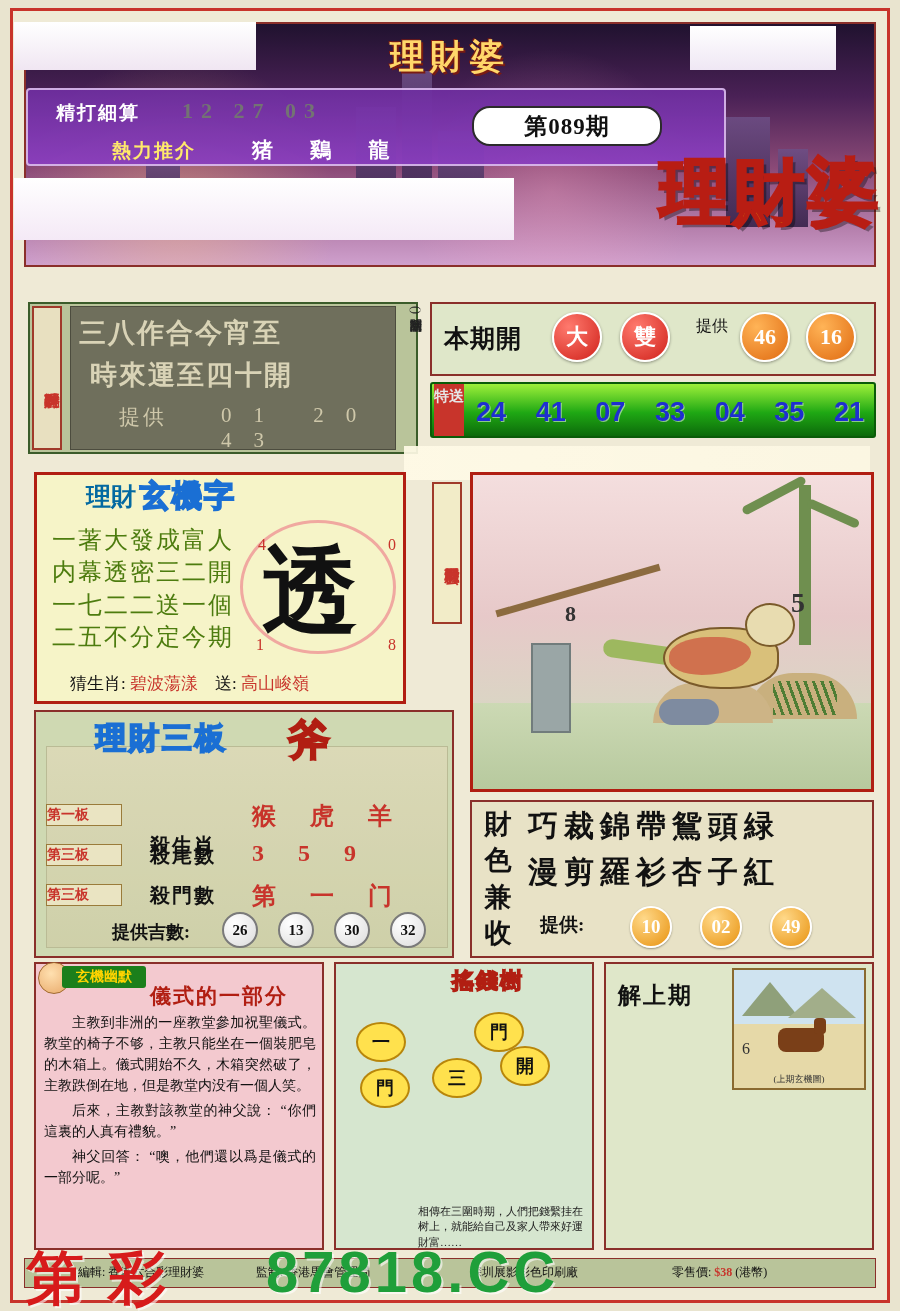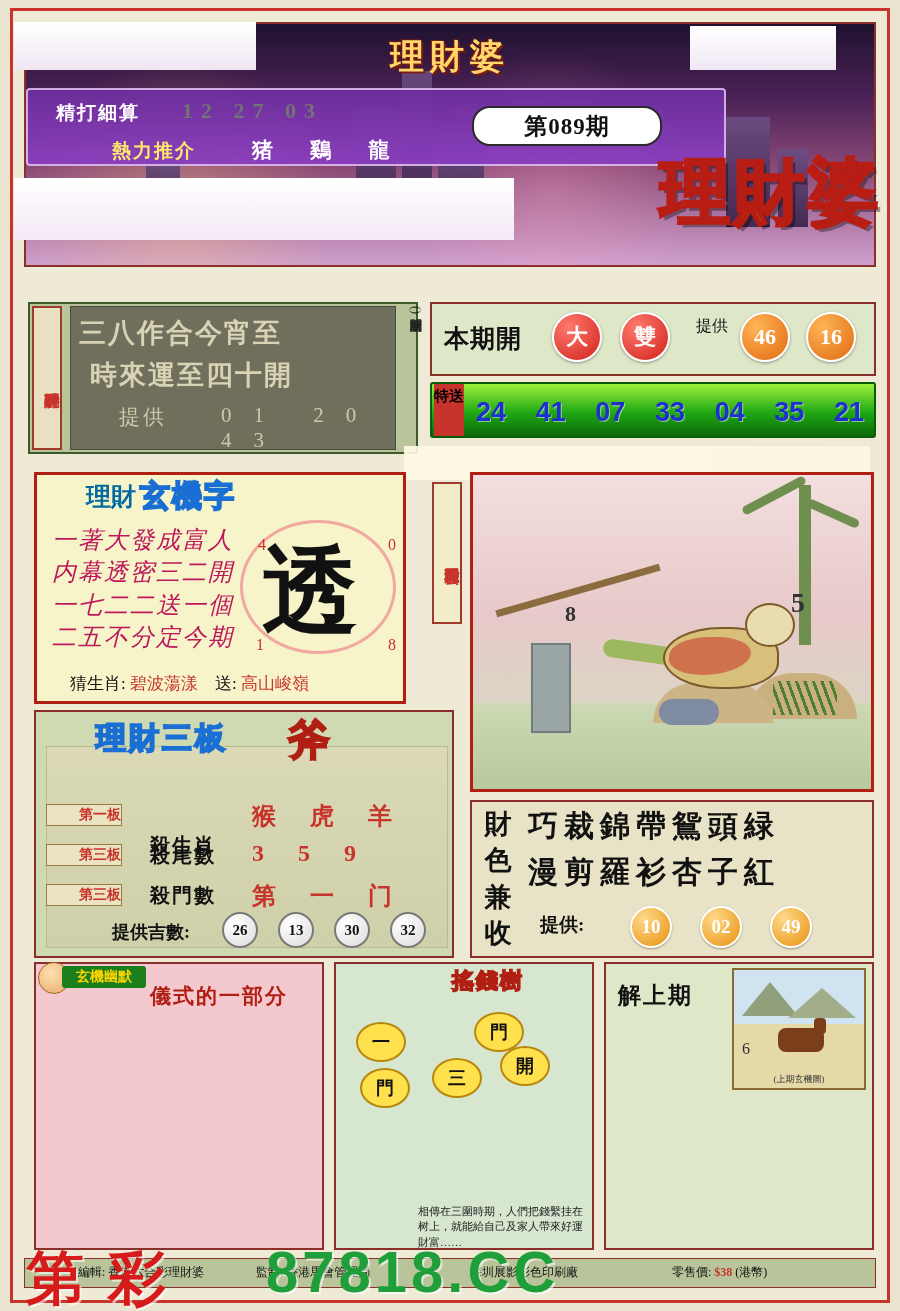--- a/index.html
+++ b/index.html
@@ -133,21 +133,21 @@
   .b4{left:806px;top:312px;}
   .tigong{position:absolute;left:690px;top:318px;font-size:16px;color:#111;line-height:1.05;width:44px;text-align:center;}
 
   .ts-bar{
     position:absolute;left:430px;top:382px;width:446px;height:56px;
     background:linear-gradient(180deg,#9ef03a,#1fa814 55%,#0c6a0a);
     border:2px solid #0a5c08;box-sizing:border-box;border-radius:3px;
   }
   .ts-tab{
     position:absolute;left:434px;top:384px;width:30px;height:52px;
-    background:#c8342b;color:#000000;font-size:15px;font-weight:bold;
+    background:#c8342b;color:#e5e5e5;font-size:15px;font-weight:bold;
     text-align:center;line-height:1.05;padding-top:5px;box-sizing:border-box;
   }
   .ts-nums{
     position:absolute;left:470px;top:392px;width:400px;height:40px;
     display:flex;align-items:center;justify-content:space-between;
     font-size:27px;font-weight:bold;color:#1e2fd0;
     font-family:"Liberation Sans", sans-serif;
     text-shadow:1px 1px 0 rgba(255,255,255,.5);
     padding:0 6px;box-sizing:border-box;
   }
@@ -160,21 +160,21 @@
   .xjz{
     position:absolute;left:34px;top:472px;width:372px;height:232px;
     background:#f6f4c8;border:3px solid #b11e12;box-sizing:border-box;
   }
   .xjz-head{position:absolute;left:86px;top:480px;font-size:25px;font-weight:bold;color:#0369a1;}
   .xjz-head2{
     position:absolute;left:140px;top:476px;font-size:30px;font-weight:bold;
     color:#ffd400;-webkit-text-stroke:2px #1a6fd4;letter-spacing:2px;
     font-family:"DejaVu Serif", serif;
   }
-  .xjz-lines{position:absolute;left:52px;top:524px;font-size:24px;color:#be185d;line-height:1.35;letter-spacing:2px;font-style:italic;}
+  .xjz-lines{position:absolute;left:52px;top:524px;font-size:24px;color:#4d7c0f;line-height:1.35;letter-spacing:2px;}
   .xjz-big{
     position:absolute;left:262px;top:528px;font-size:96px;font-weight:bold;color:#111;
     font-family:"DejaVu Serif", serif;
   }
   .xjz-ring{
     position:absolute;left:240px;top:520px;width:150px;height:128px;
     border:3px solid #f0a8a0;border-radius:50%;
   }
   .xjz-d{position:absolute;font-size:16px;color:#c8342b;}
   .xjz-d.d4{left:258px;top:536px;}
@@ -229,21 +229,21 @@
     color:#ffd400;-webkit-text-stroke:2px #1a6fd4;letter-spacing:3px;
     font-family:"DejaVu Serif", serif;
   }
   .sb-title2{
     position:absolute;left:288px;top:712px;font-size:42px;font-weight:bold;
     color:#ffd400;-webkit-text-stroke:2px #b11e12;
     font-family:"DejaVu Serif", serif;
   }
   .row-tag{
     position:absolute;width:76px;height:22px;background:#eae4c2;border:1px solid #9a7b3a;
-    color:#c8342b;font-size:14px;font-weight:bold;text-align:right;line-height:20px;
+    color:#c8342b;font-size:14px;font-weight:bold;text-align:left;line-height:20px;
     box-sizing:border-box;
   }
   .rt1{left:46px;top:804px;} .rt2{left:46px;top:844px;} .rt3{left:46px;top:884px;}
   .row-lbl{position:absolute;left:150px;font-size:20px;color:#111;font-weight:bold;letter-spacing:2px;}
   .rl1{top:832px;} .rl2{top:842px;} .rl3{top:882px;}
   .row-val{position:absolute;left:252px;font-size:24px;font-weight:bold;color:#c8342b;letter-spacing:14px;}
   .rv1{top:800px;} .rv2{top:840px;} .rv3{top:880px;}
   .jishu-lbl{position:absolute;left:112px;top:920px;font-size:18px;color:#111;font-weight:bold;}
   .jishu-balls{position:absolute;left:222px;top:912px;width:200px;height:32px;}
   .sball{
@@ -494,20 +494,25 @@
   <div class="cs-l2">漫剪羅衫杏子紅</div>
   <div class="cs-foot">提供:</div>
   <div class="oball ob1">10</div>
   <div class="oball ob2">02</div>
   <div class="oball ob3">49</div>
 
   <div class="hum"></div>
   <div class="hum-face"></div>
   <div class="hum-badge">玄機幽默</div>
   <div class="hum-title">儀式的一部分</div>
+  <div class="hum-body">
+    <p>主教到非洲的一座教堂參加祝聖儀式。教堂的椅子不够，主教只能坐在一個裝肥皂的木箱上。儀式開始不久，木箱突然破了，主教跌倒在地，但是教堂内没有一個人笑。</p>
+    <p>后來，主教對該教堂的神父說： “你們這裏的人真有禮貌。”</p>
+    <p>神父回答： “噢，他們還以爲是儀式的一部分呢。”</p>
+  </div>
 
   <div class="mt"></div>
   <div class="mt-title">搖錢樹</div>
   <div class="tree-trunk"></div>
   <div class="tree-branch" style="left:400px;top:1066px;width:60px;height:16px;transform:rotate(-22deg);"></div>
   <div class="tree-branch" style="left:466px;top:1056px;width:58px;height:16px;transform:rotate(18deg);"></div>
   <div class="tree-branch" style="left:380px;top:1180px;width:120px;height:14px;"></div>
   <div class="bubble bu1">一</div>
   <div class="bubble bu2">門</div>
   <div class="bubble bu3">開</div>

